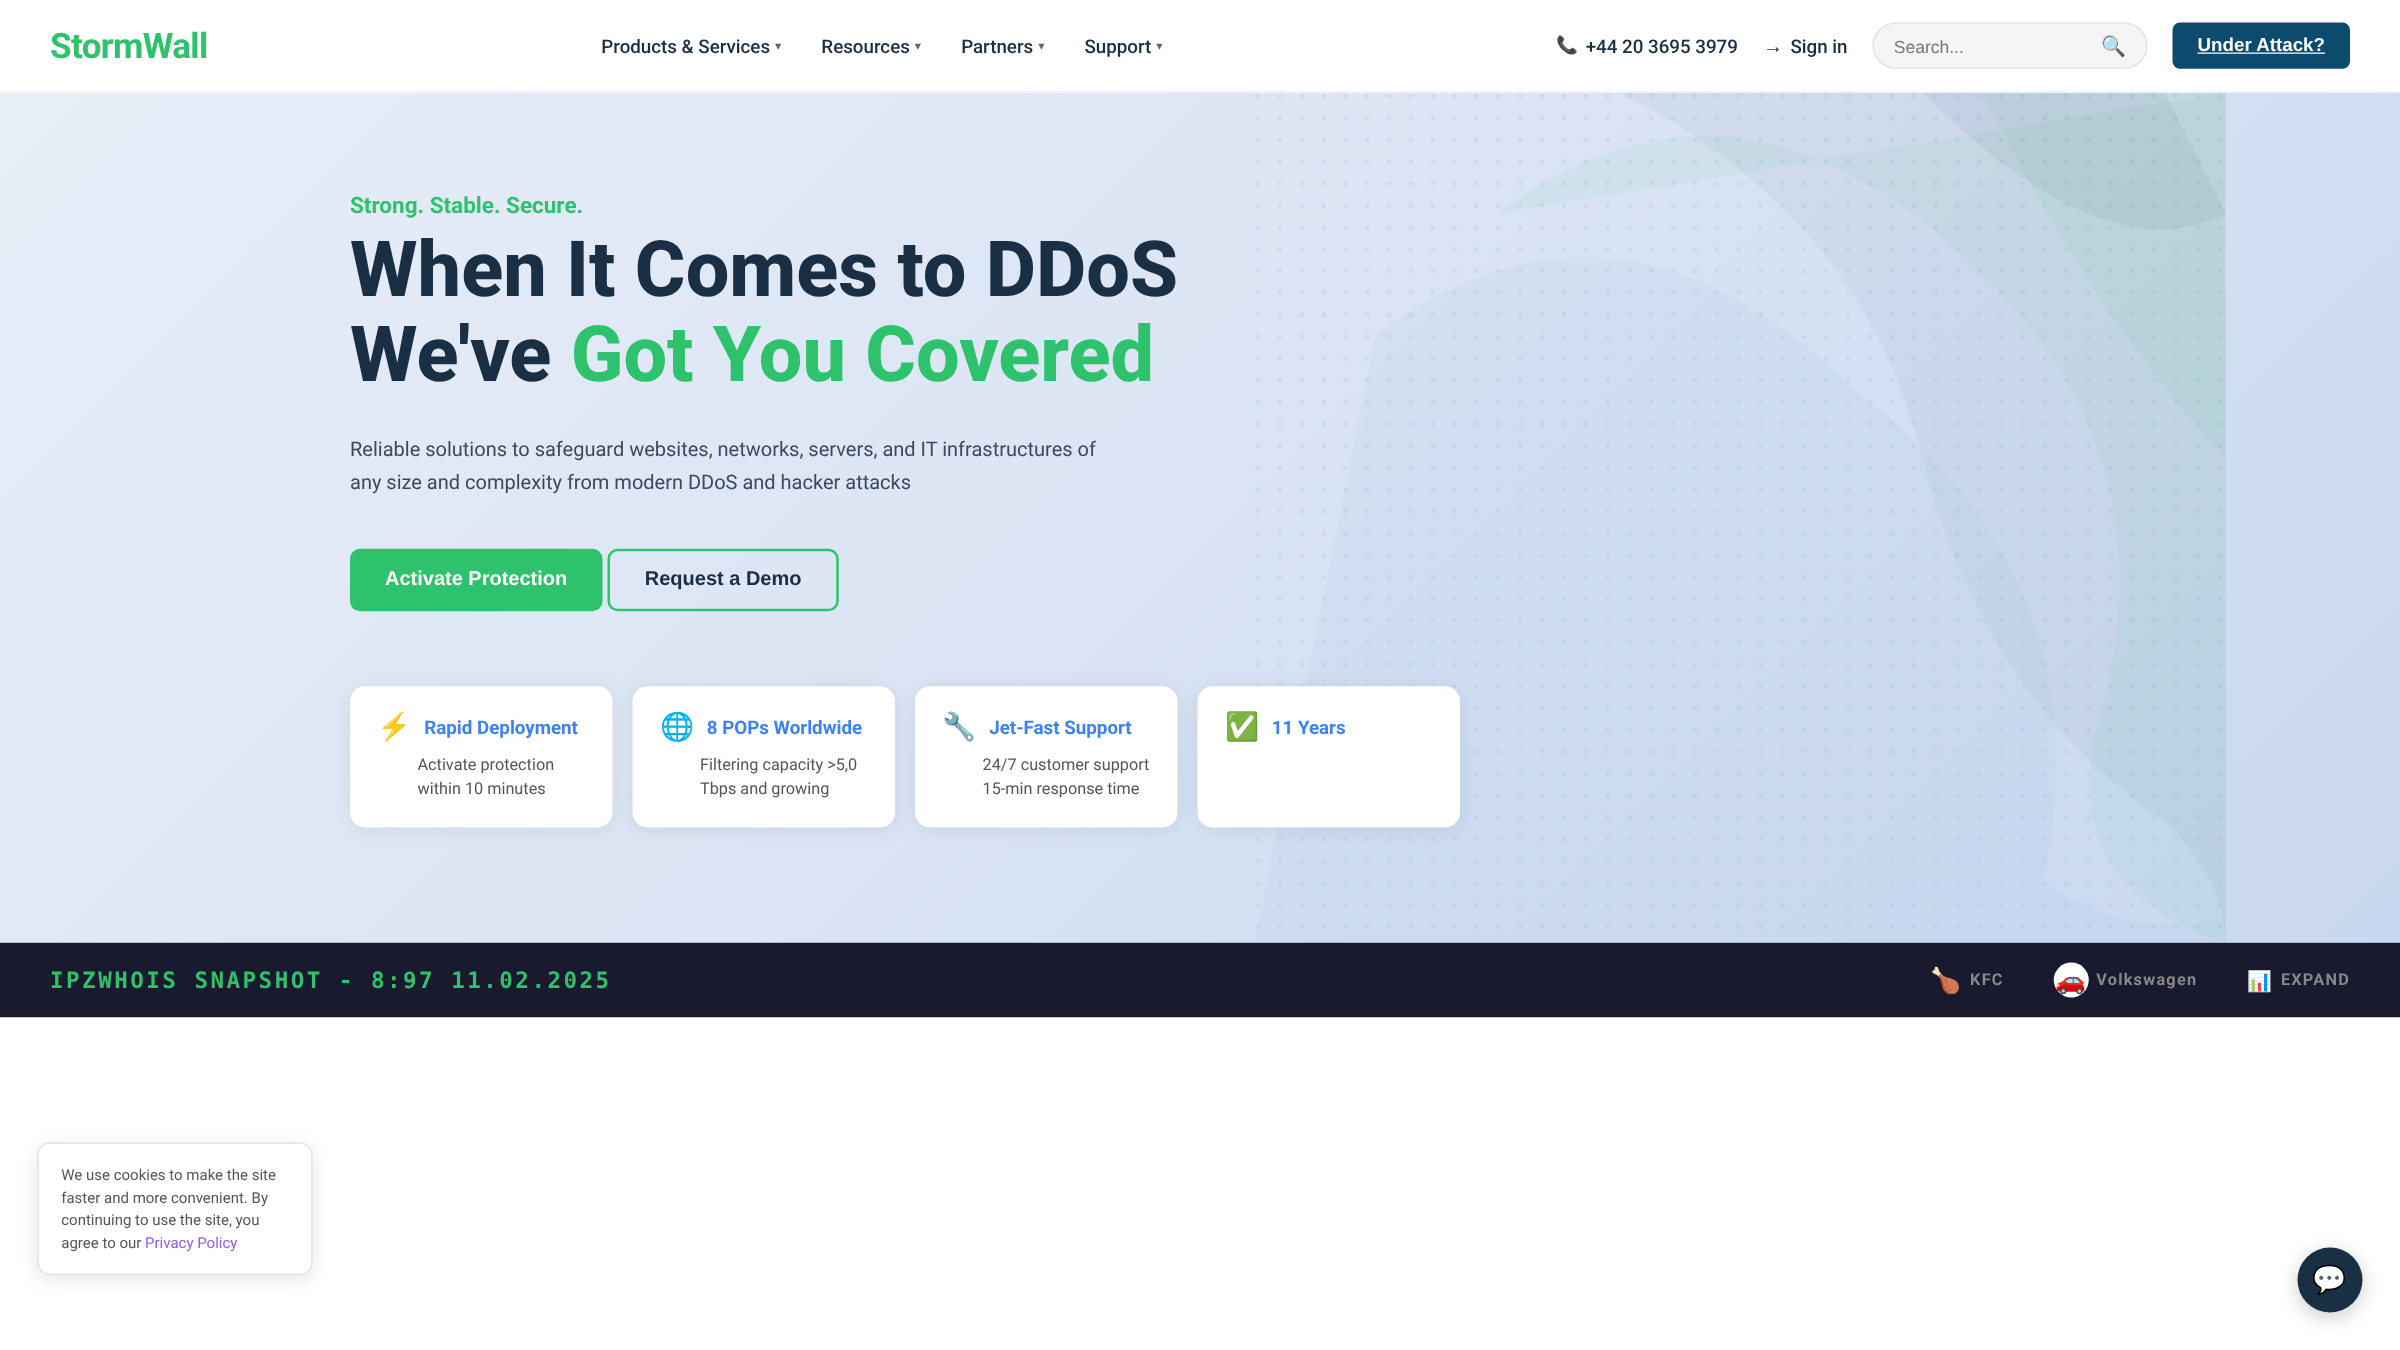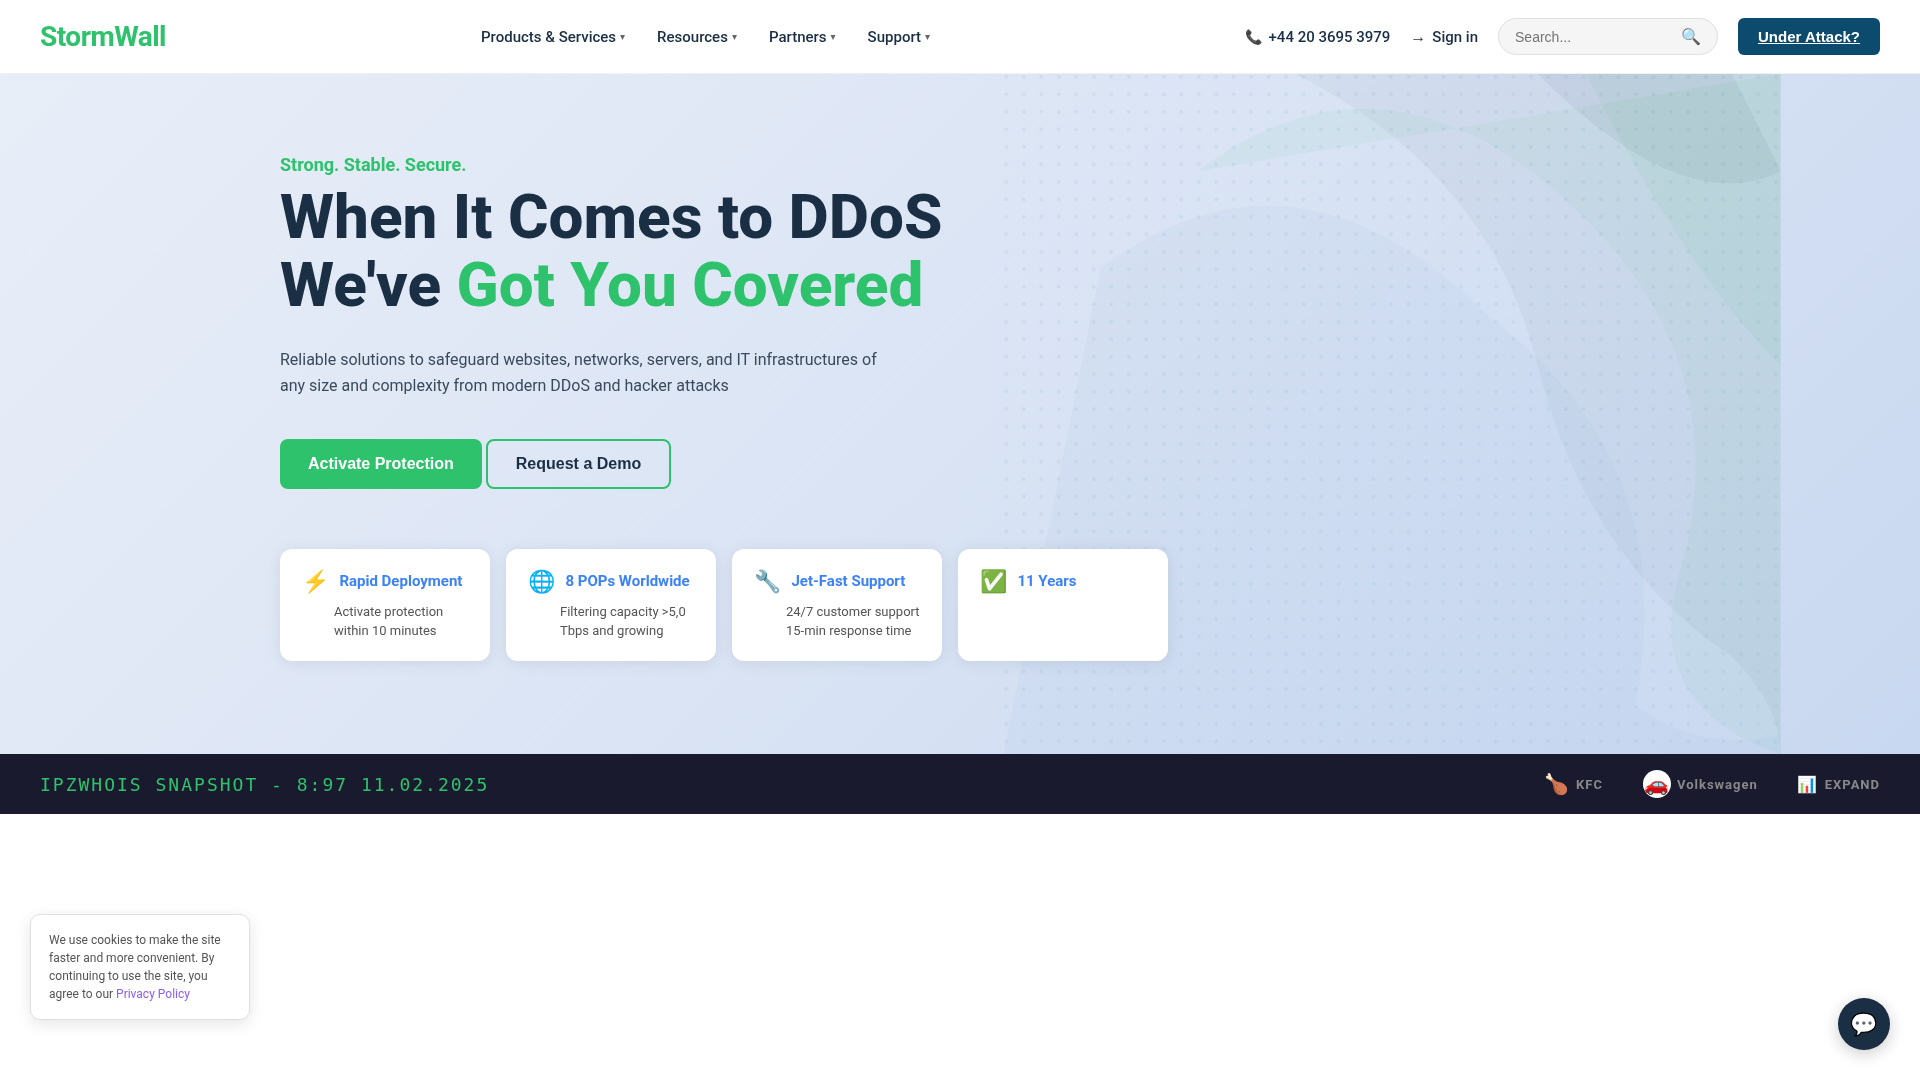--- a/index.html
+++ b/index.html
@@ -217,21 +217,21 @@
     .bottom-bar {
       background: #1a1a2e;
       padding: 16px 40px;
       display: flex;
       align-items: center;
       justify-content: space-between;
     }
     .snapshot-text {
       color: #2dc26b;
       font-size: 18px;
-      font-weight: 400;
+      font-weight: 700;
       font-family: monospace;
       letter-spacing: 2px;
       text-transform: uppercase;
     }
     .partner-logos {
       display: flex;
       align-items: center;
       gap: 40px;
     }
     .partner-logo {

